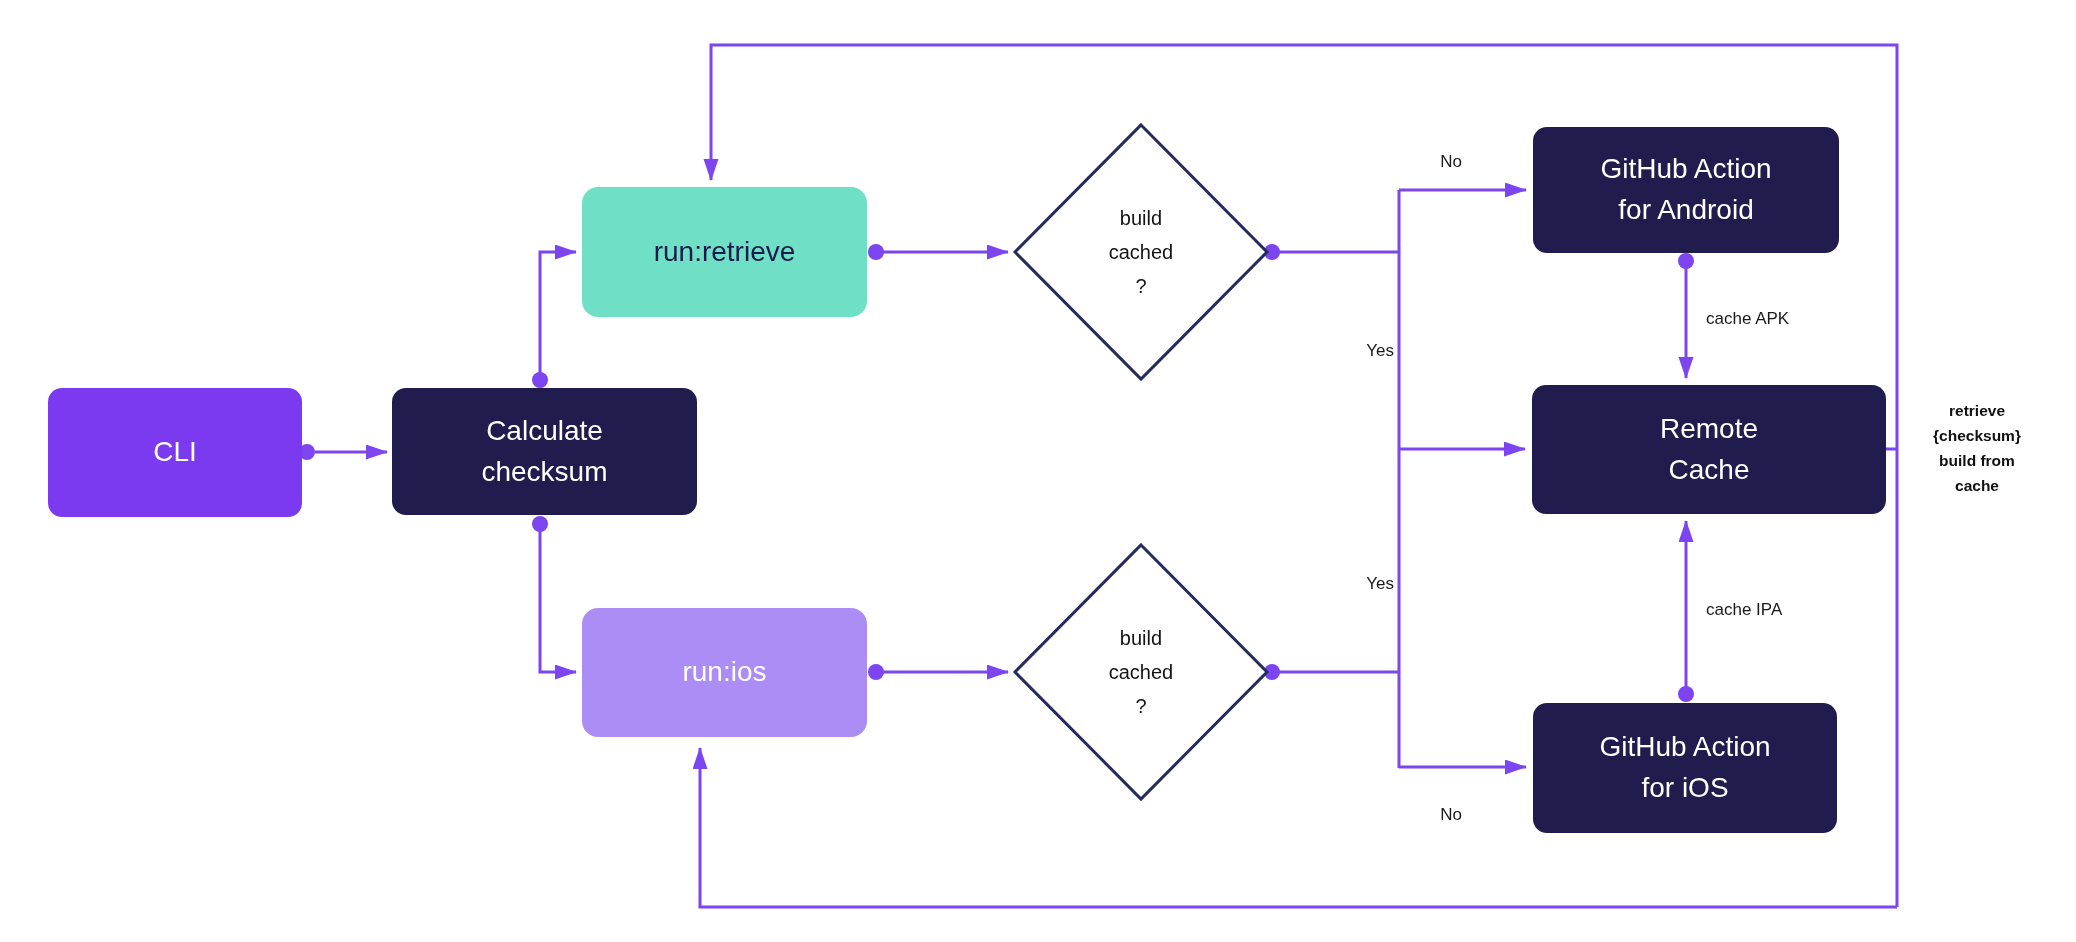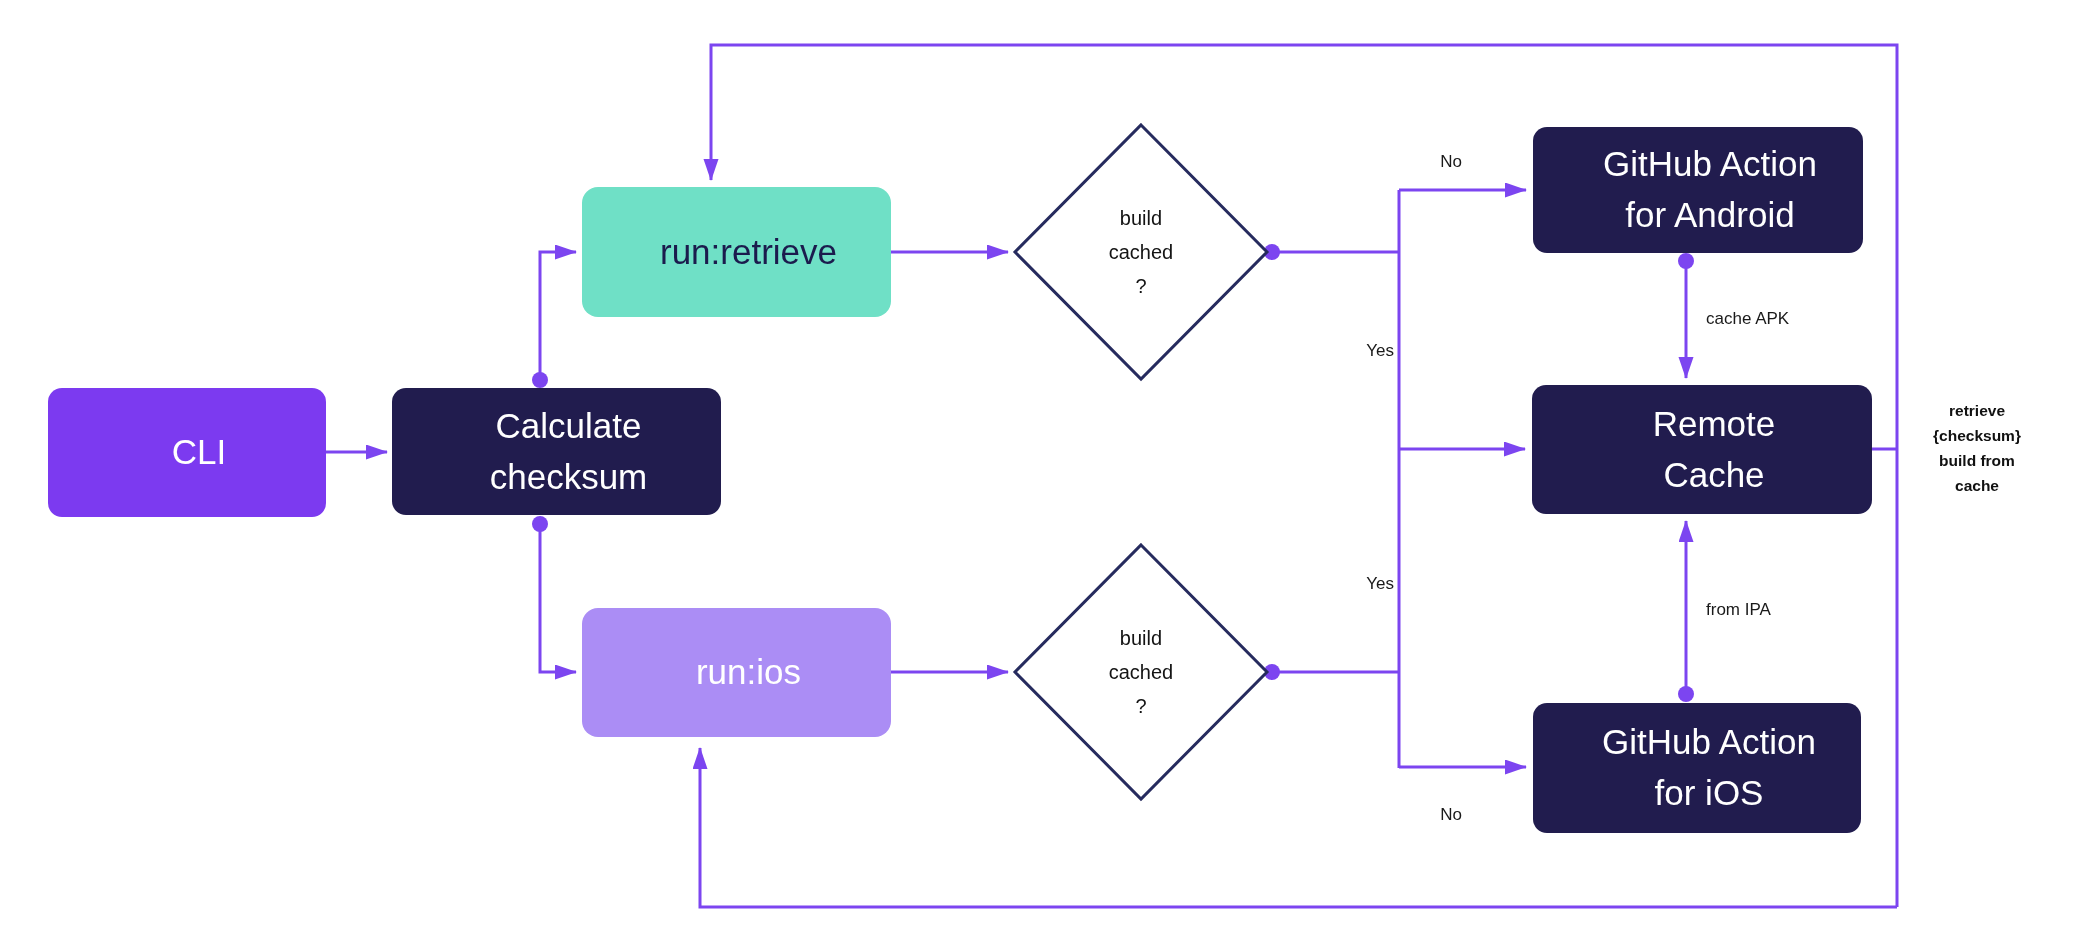--- a/index.html
+++ b/index.html
@@ -4,21 +4,21 @@
 <style>
   html,body { margin:0; padding:0; background:#ffffff; }
   .canvas {
     position:relative; width:2076px; height:942px; background:#ffffff;
     font-family:"Liberation Sans", sans-serif; overflow:hidden;
   }
   svg.wires { position:absolute; left:0; top:0; width:2076px; height:942px; }
   .node {
     position:absolute; display:flex; align-items:center; justify-content:center;
     text-align:center; border-radius:14px;
-    font-size:35px; font-weight:500; line-height:1.45; white-space:pre-line;padding-left:24px;
+    font-size:28px; font-weight:500; line-height:1.45; white-space:pre-line;
   }
   .node.pill-lg { border-radius:16px; }
   .node-cli        { background:#7c3af0; color:#ffffff; }
   .node-dark       { background:#211c4e; color:#ffffff; }
   .node-teal       { background:#6fe0c6; color:#1b1b4d; }
   .node-lavender   { background:#ab8df5; color:#ffffff; }
   .elabel {
     position:absolute; font-size:17px; color:#1a1a1a; white-space:pre-line;
     text-align:center; transform:translate(-50%,-50%); line-height:1.45;
   }
@@ -96,21 +96,21 @@
 
   <div class="node node-lavender pill-lg" style="left: 582px; top: 608px; width: 285px; height: 129px; background-color: rgb(171, 141, 245); color: rgb(255, 255, 255); text-align: right;">
     <span>run:ios</span>
   </div>
 
   <div class="node node-dark" style="left: 1533px; top: 127px; width: 306px; height: 126px; background-color: rgb(33, 28, 78); color: rgb(255, 255, 255);">
     <span>GitHub Action
 for Android</span>
   </div>
 
-  <div class="node node-dark" style="left: 1532px; top: 385px; width: 316px; height: 129px; background-color: rgb(33, 28, 78); color: rgb(255, 255, 255);">
+  <div class="node node-dark" style="left: 1532px; top: 385px; width: 354px; height: 129px; background-color: rgb(33, 28, 78); color: rgb(255, 255, 255);">
     <span>Remote
 Cache</span>
   </div>
 
   <div class="node node-dark" style="left: 1533px; top: 703px; width: 304px; height: 130px; background-color: rgb(33, 28, 78); color: rgb(255, 255, 255);">
     <span>GitHub Action
 for iOS</span>
   </div>
 
   <div class="diamond-label" style="left:1141px; top:252px;">build
@@ -118,19 +118,19 @@
 ?</div>
   <div class="diamond-label" style="left:1141px; top:672px;">build
 cached
 ?</div>
 
   <div class="elabel" style="left:1451px; top:162px;">No</div>
   <div class="elabel align-right" style="left:1394px; top:351px;">Yes</div>
   <div class="elabel align-right" style="left:1394px; top:584px;">Yes</div>
   <div class="elabel" style="left:1451px; top:815px;">No</div>
   <div class="elabel align-left" style="left:1706px; top:319px;">cache APK</div>
-  <div class="elabel align-left" style="left:1706px; top:610px;">from IPA</div>
+  <div class="elabel align-left" style="left:1706px; top:610px;">cache IPA</div>
   <div class="retrieve-label" style="left:1977px; top:448px;">retrieve
 {checksum}
 build from
 cache</div>
 
 </div>
 
 </body></html>

